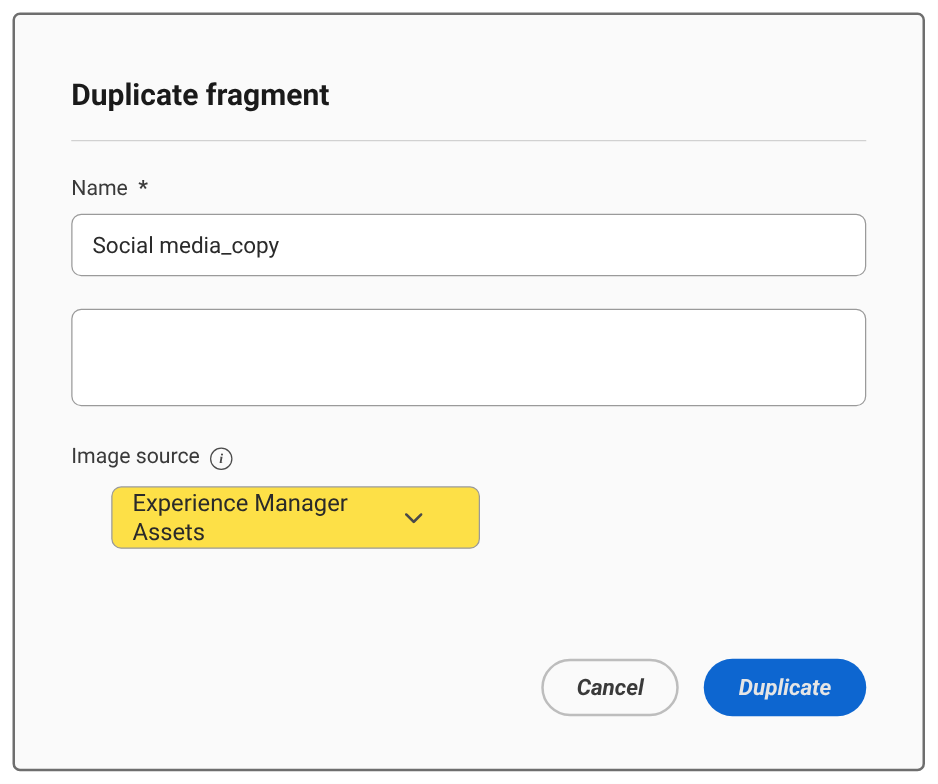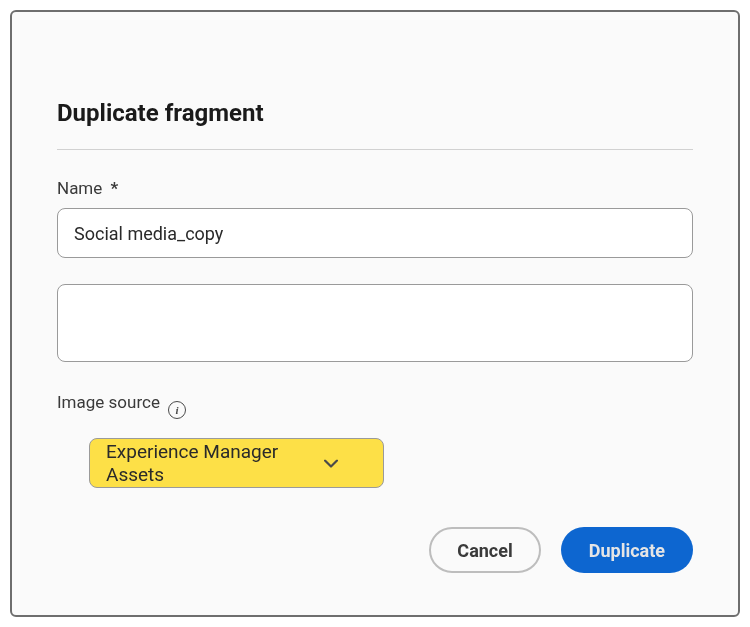--- a/index.html
+++ b/index.html
@@ -23,21 +23,20 @@
       border-radius: 6px;
       background: #fafafa;
       padding: 50px 45px 40px 45px;
       position: relative;
     }
     .dialog-title {
       font-size: 24px;
       font-weight: 700;
       color: #1a1a1a;
       margin-bottom: 22px;
-      margin-top: 37px;
     }
     .divider {
       border: none;
       border-top: 1px solid #d1d1d1;
       margin-bottom: 28px;
     }
     .form-group {
       margin-bottom: 26px;
     }
     .field-label {
@@ -50,21 +49,21 @@
       margin-left: 4px;
       font-weight: 700;
     }
     .label-row {
       display: flex;
       align-items: center;
       gap: 8px;
       margin-bottom: 10px;
     }
     .label-row .field-label {
-      margin-bottom: 16px;
+      margin-bottom: 4px;
     }
     .text-input {
       width: 100%;
       height: 50px;
       border: 1.5px solid #9a9a9a;
       border-radius: 8px;
       background: #ffffff;
       font-size: 18px;
       color: #2a2a2a;
       padding: 0 16px;
@@ -134,20 +133,21 @@
       gap: 20px;
     }
     .btn {
       height: 46px;
       border-radius: 23px;
       font-size: 18px;
       font-weight: 700;
       padding: 0 26px;
       cursor: pointer;
       font-family: inherit;
+      font-style: italic;
     }
     .btn-secondary {
       background: #fafafa;
       color: #3a3a3a;
       border: 2px solid #bdbdbd;
     }
     .btn-primary {
       background: #0d66d0;
       color: #e5e5e5;
       border: none;

